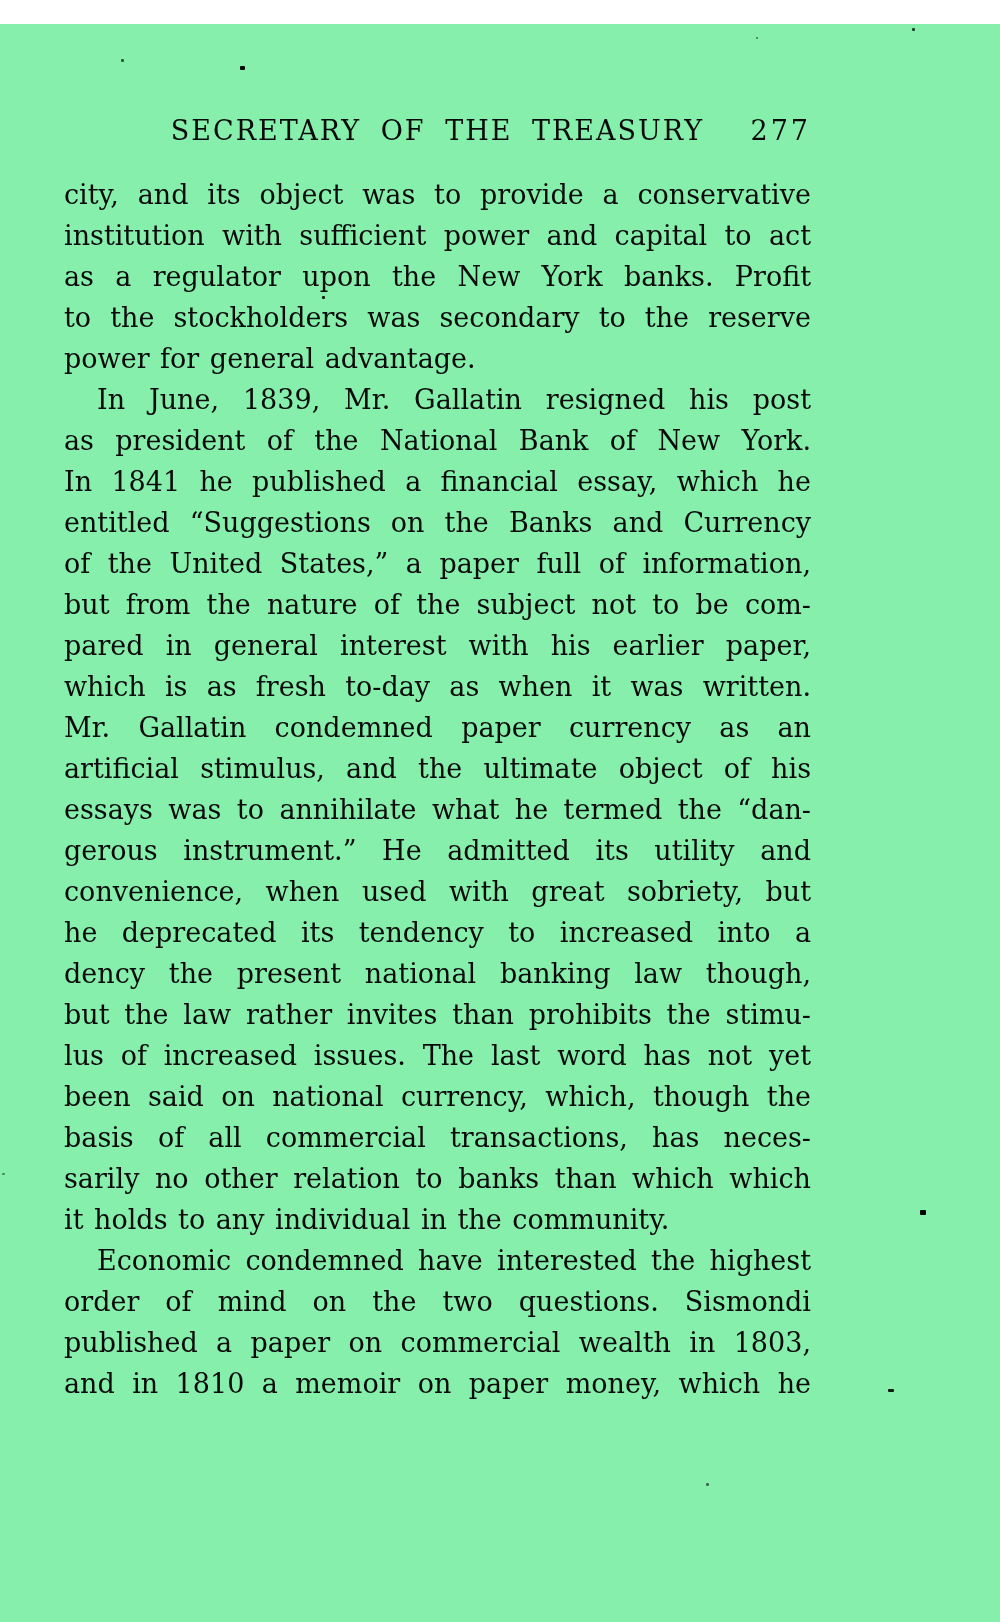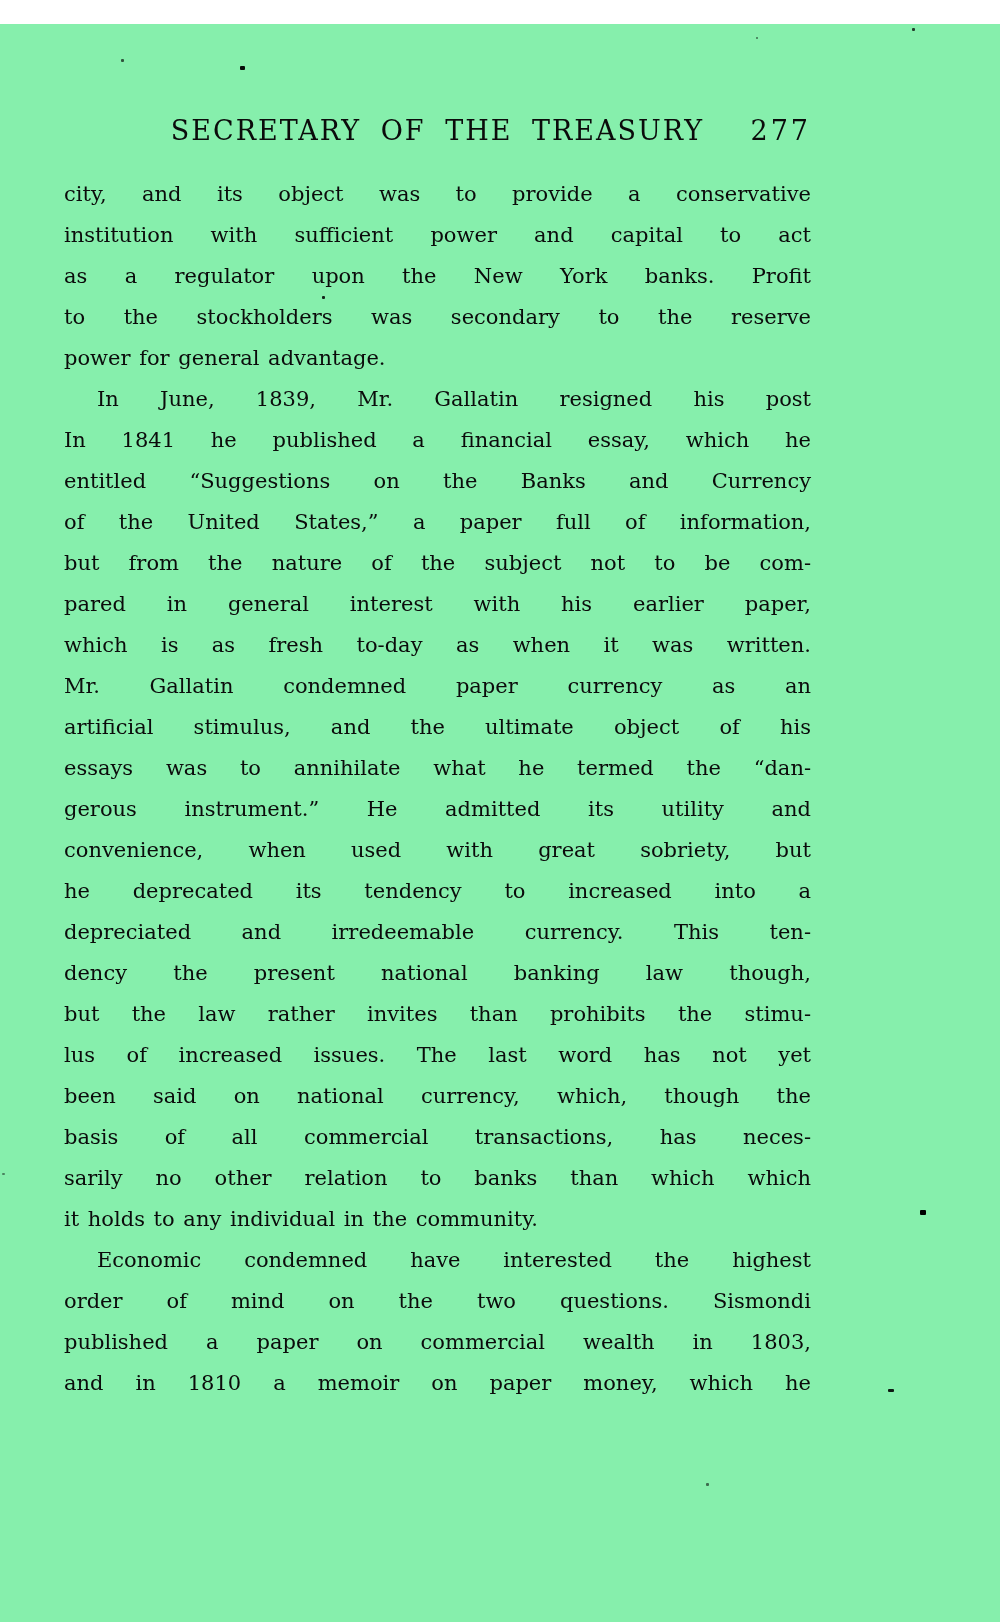--- a/index.html
+++ b/index.html
@@ -35,21 +35,21 @@
     right: 0;
     top: 0;
     letter-spacing: 3px;
     word-spacing: normal;
   }
   .body-text {
     position: absolute;
     top: 150px;
     left: 64px;
     width: 747px;
-    font-size: 21px;
+    font-size: 27px;
     line-height: 41px;
     word-spacing: 2px;
   }
   .line {
     text-align: justify;
     text-align-last: justify;
     height: 41px;
     overflow: visible;
   }
   .line.lastline {
@@ -74,33 +74,33 @@
     <span class="page-number">277</span>
   </div>
 
   <div class="body-text">
       <div class="line">city, and its object was to provide a conservative</div>
       <div class="line">institution with sufficient power and capital to act</div>
       <div class="line">as a regulator upon the New York banks. Profit</div>
       <div class="line">to the stockholders was secondary to the reserve</div>
       <div class="line lastline">power for general advantage.</div>
       <div class="line indent">In June, 1839, Mr. Gallatin resigned his post</div>
+      <div class="line">as president of the National Bank of New York.</div>
       <div class="line">In 1841 he published a financial essay, which he</div>
       <div class="line">entitled “Suggestions on the Banks and Currency</div>
       <div class="line">of the United States,” a paper full of information,</div>
       <div class="line">but from the nature of the subject not to be com-</div>
       <div class="line">pared in general interest with his earlier paper,</div>
       <div class="line">which is as fresh to-day as when it was written.</div>
       <div class="line">Mr. Gallatin condemned paper currency as an</div>
       <div class="line">artificial stimulus, and the ultimate object of his</div>
       <div class="line">essays was to annihilate what he termed the “dan-</div>
       <div class="line">gerous instrument.” He admitted its utility and</div>
       <div class="line">convenience, when used with great sobriety, but</div>
       <div class="line">he deprecated its tendency to increased into a</div>
-      <div class="line">depreciated and irredeemable currency. This ten-</div>
       <div class="line">dency the present national banking law though,</div>
       <div class="line">but the law rather invites than prohibits the stimu-</div>
       <div class="line">lus of increased issues. The last word has not yet</div>
       <div class="line">been said on national currency, which, though the</div>
       <div class="line">basis of all commercial transactions, has neces-</div>
       <div class="line">sarily no other relation to banks than which which</div>
       <div class="line lastline">it holds to any individual in the community.</div>
       <div class="line indent">Economic condemned have interested the highest</div>
       <div class="line">order of mind on the two questions. Sismondi</div>
       <div class="line">published a paper on commercial wealth in 1803,</div>

